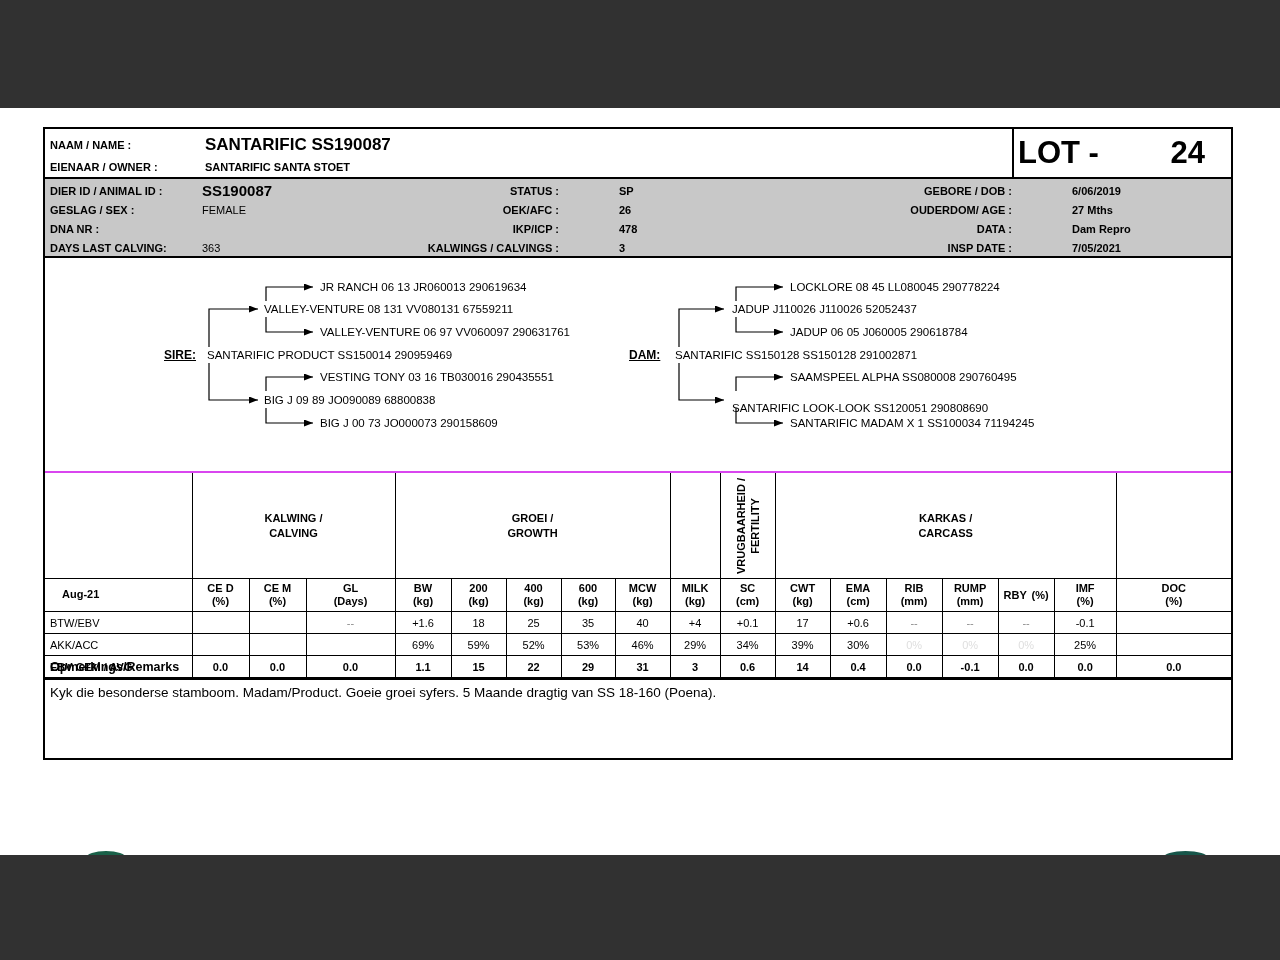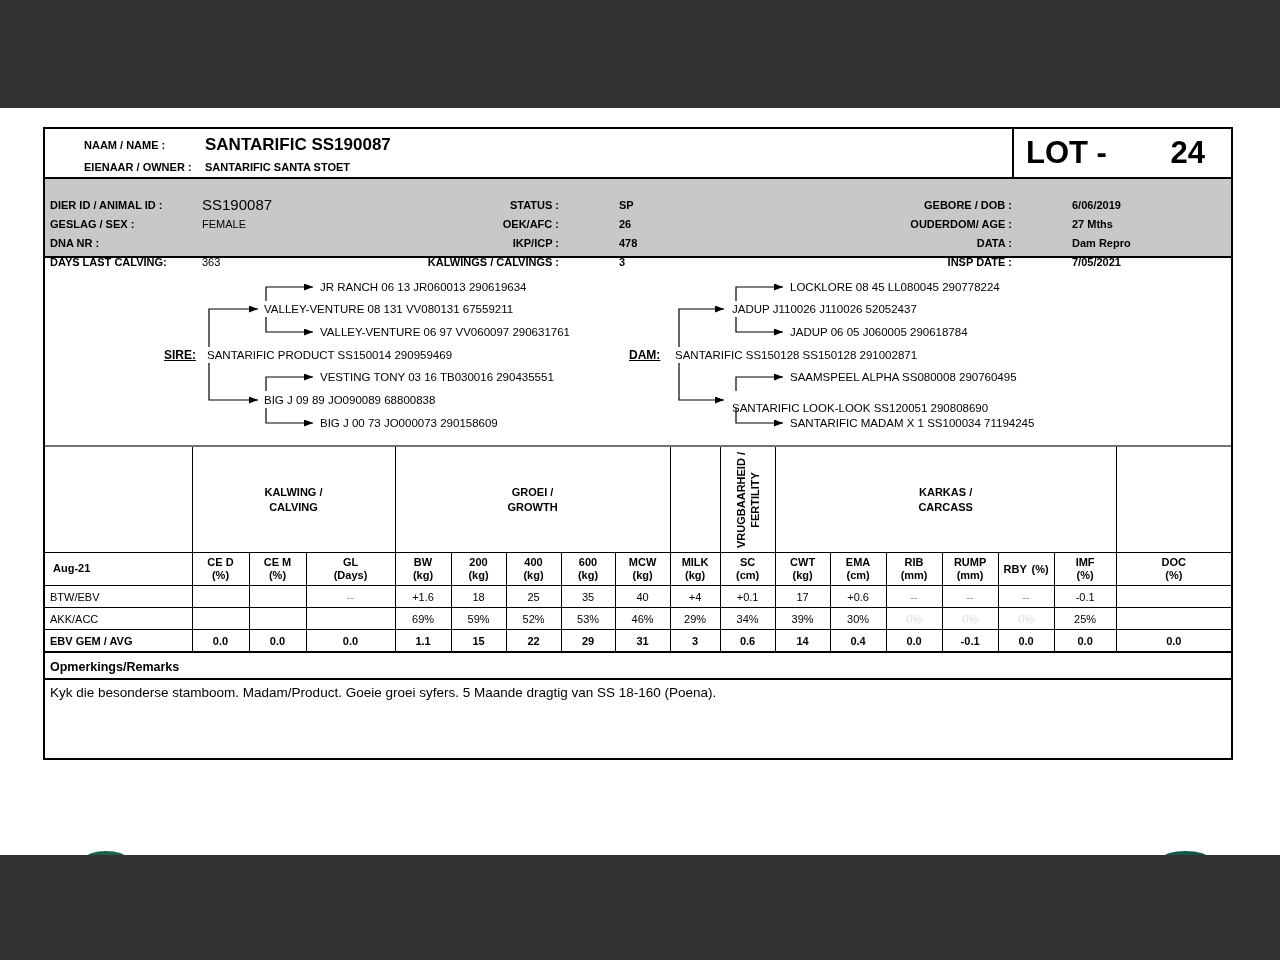--- a/index.html
+++ b/index.html
@@ -13,53 +13,53 @@
   .arc.right{left:1163px;top:851px;width:45px;height:14px;background:#17564a;}
 
   .doc{position:absolute;left:43px;top:127px;width:1190px;height:633px;
        border:2px solid #000;background:#fff;box-sizing:border-box;}
 
   
   .titlebox{position:absolute;top:0;left:0;width:100%;height:48px;border-bottom:2px solid #000;box-sizing:content-box;}
   .trow{position:absolute;left:0;width:960px;}
   .trow.r1{top:3px;height:26px;}
   .trow.r2{top:29px;height:18px;}
-  .lbl{position:absolute;left:5px;top:50%;transform:translateY(-50%);font-size:11px;font-weight:bold;white-space:nowrap;margin-left:34px;}
+  .lbl{position:absolute;left:5px;top:50%;transform:translateY(-50%);font-size:11px;font-weight:bold;white-space:nowrap;}
   .name-value{position:absolute;left:160px;top:50%;transform:translateY(-50%);font-size:17px;font-weight:bold;white-space:nowrap;}
   .owner-value{position:absolute;left:160px;top:50%;transform:translateY(-50%);font-size:11px;font-weight:bold;white-space:nowrap;text-align:right;}
   .lotbox{position:absolute;top:0;right:0;width:219px;height:48px;border-left:2px solid #000;box-sizing:border-box;
-          display:flex;align-items:center;justify-content:space-between;padding:0 26px 0 12px;
+          display:flex;align-items:center;justify-content:space-between;padding:0 26px 0 4px;
           font-size:31px;font-weight:bold;}
 
   
   .info{position:absolute;top:50px;left:0;width:100%;height:79px;background:#c8c8c8;
         border-bottom:2px solid #000;box-sizing:border-box;
         display:grid;grid-template-columns:157px 208px 149px 236px 217px 1fr;
-        grid-auto-rows:19px;align-items:center;padding-top:16px;}
+        grid-auto-rows:19px;align-items:center;padding-top:2px;}
   .il{font-size:11px;font-weight:bold;padding-left:5px;white-space:nowrap;}
   .il.r{text-align:right;padding-left:0;}
   .iv{font-size:11px;white-space:nowrap;}
   .iv.pad{padding-left:60px;font-weight:bold;}
-  .iv.big{font-size:15px;font-weight:normal;}
+  .iv.big{font-size:15px;font-weight:bold;}
 
   
   .ped{position:absolute;top:129px;left:0;width:100%;height:197px;}
   .ped svg{position:absolute;left:0;top:0;}
   .pnode{position:absolute;transform:translateY(-50%);font-size:11.5px;white-space:nowrap;}
   .plabel{font-weight:bold;text-decoration:underline;font-size:12px;}
 
   
-  table.ebv{position:absolute;top:316px;left:0;width:1186px;border-collapse:collapse;table-layout:fixed;
-            border-top:2px solid #737373;border-bottom:2px solid #000;}
+  table.ebv{position:absolute;top:342px;left:0;width:1186px;border-collapse:collapse;table-layout:fixed;
+            border-top:2px solid #d946ef;border-bottom:2px solid #000;}
   table.ebv td{border:1px solid #000;text-align:center;font-size:11px;overflow:hidden;}
   table.ebv tr td:first-child{border-left:none;}
   table.ebv tr td:last-child{border-right:none;}
   tr.grow td{height:103px;font-weight:bold;line-height:1.3;}
   tr.hrow td{height:30px;font-weight:bold;line-height:1.2;padding:1px 0;}
-  tr.hrow td.rl{text-align:left;padding-left:8px;vertical-align:middle;}
+  tr.hrow td.rl{text-align:left;padding-left:17px;vertical-align:middle;}
   td.rby div{line-height:28px;}
   td.rby div:first-child{float:left;margin-left:5px;}
   td.rby div:last-child{float:right;margin-right:5px;}
   .vcell{position:relative;}
   .vwrap{position:absolute;left:50%;top:50%;transform:translate(-50%,-50%) rotate(-90deg);
          white-space:nowrap;text-align:center;font-size:11px;font-weight:bold;line-height:1.3;}
   tbody.data td{height:19px;}
   tbody.data td.rl{text-align:left;padding-left:5px;font-weight:normal;}
   tbody.data td.rl.b, tbody.data td.b{font-weight:bold;}
   td.dim{color:#8c8c8c;}

